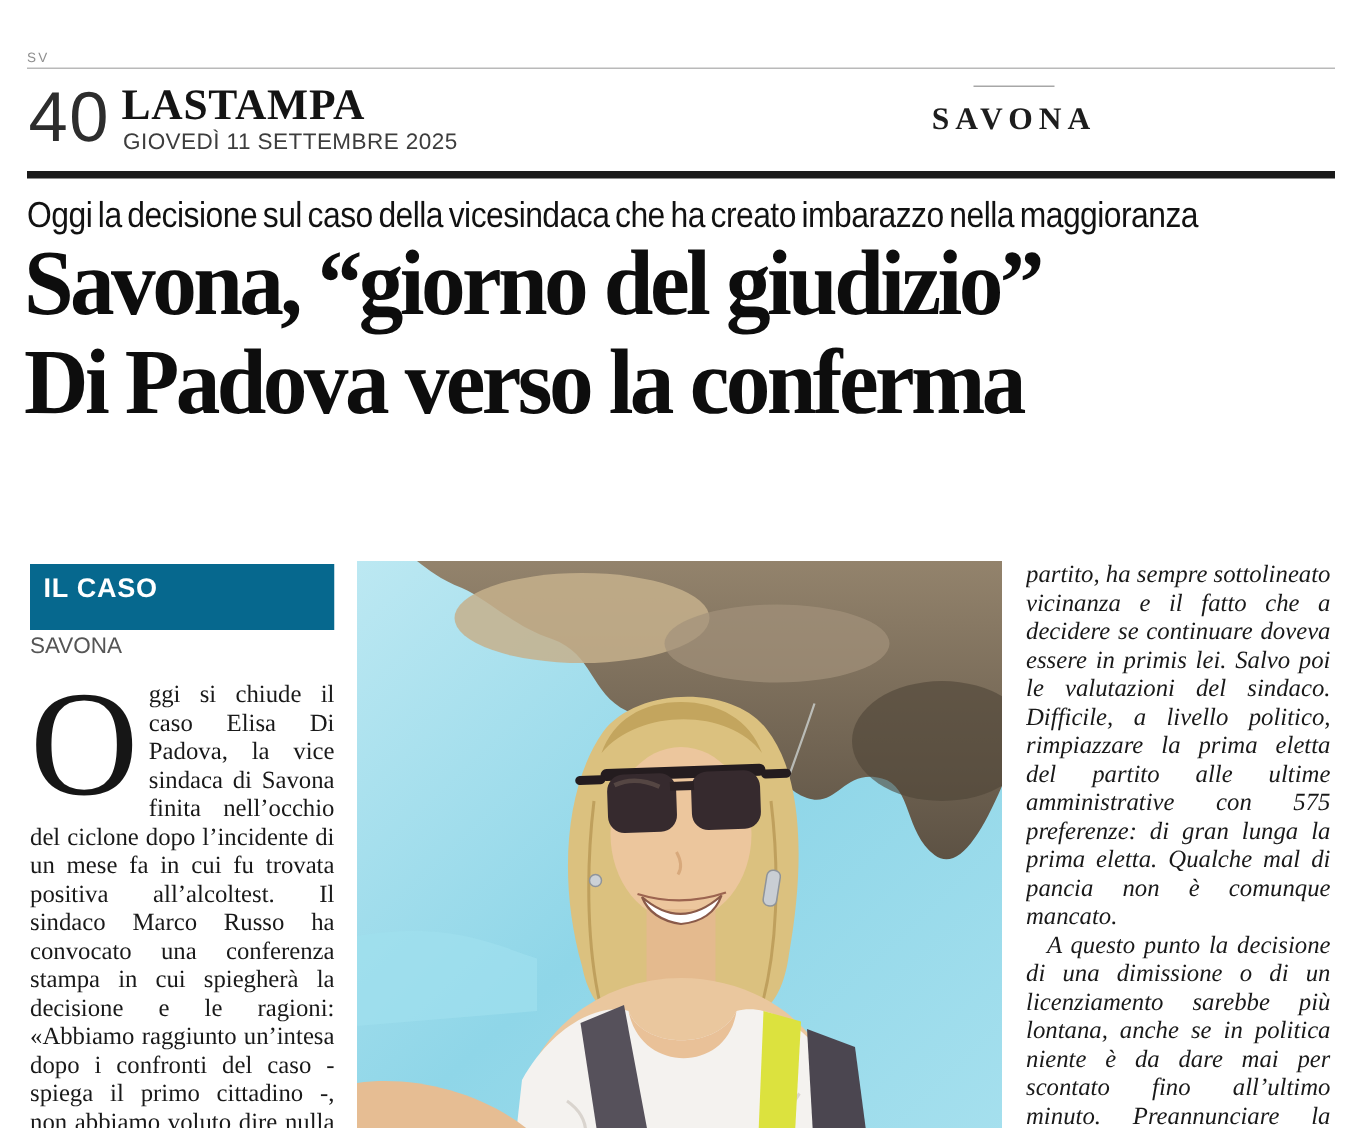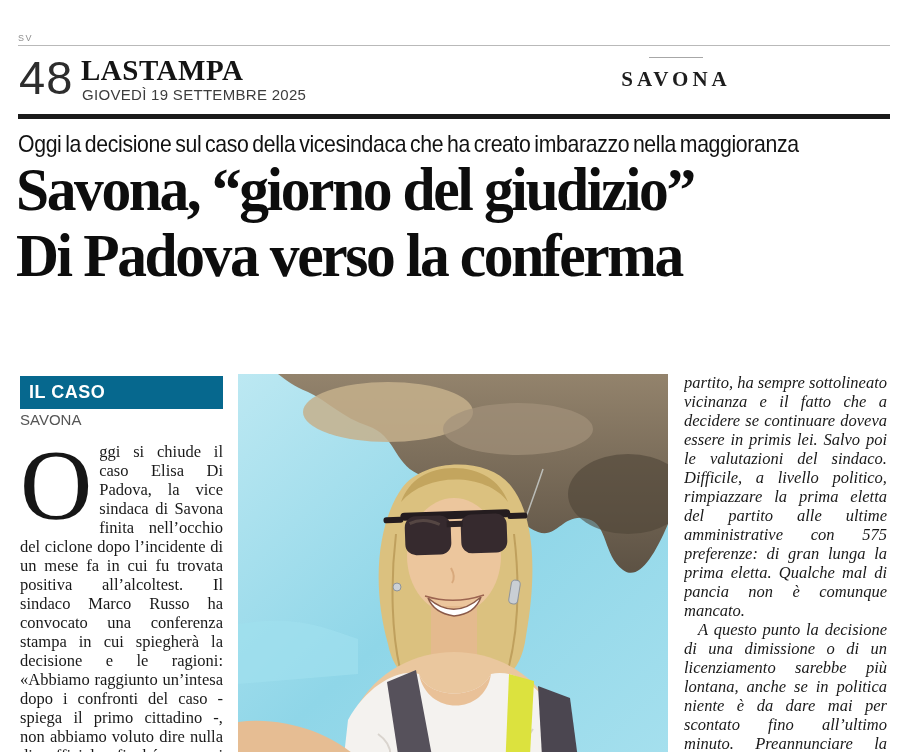--- a/index.html
+++ b/index.html
@@ -19,21 +19,21 @@
   .section-name{font-family:"Liberation Serif",serif;font-size:21px;font-weight:600;
       letter-spacing:4px;color:#1d1d1d;}
   .rule-thick{position:absolute;left:18px;top:82px;width:872px;height:5px;background:#1a1a1a;}
   .kicker{position:absolute;left:18px;top:98px;font-family:"Liberation Sans",sans-serif;
       font-size:24px;color:#121212;white-space:nowrap;letter-spacing:-.4px;word-spacing:-2px;
       transform:scaleX(.885);transform-origin:left top;}
   .headline{position:absolute;left:16px;top:124px;font-family:"Liberation Serif",serif;
       font-weight:700;font-size:62px;line-height:66px;letter-spacing:-2.5px;color:#0d0d0d;
       white-space:nowrap;transform:scaleX(.96);transform-origin:left top;}
   .col-left{position:absolute;left:20px;top:344px;width:203px;height:408px;overflow:hidden;}
-  .tag{box-sizing:border-box;width:203px;height:33px;background:#06688e;color:#ffffff;
+  .tag{box-sizing:border-box;width:203px;height:44px;background:#06688e;color:#ffffff;
       font-family:"Liberation Sans",sans-serif;font-weight:700;font-size:18px;
       line-height:33px;padding-left:9px;letter-spacing:.5px;}
   .byline{margin-top:22px;font-family:"Liberation Sans",sans-serif;font-weight:700;
       font-size:16px;color:#141414;letter-spacing:.2px;}
   .byloc{margin-top:2px;font-family:"Liberation Sans",sans-serif;font-size:15px;color:#555555;}
   .body-text{margin-top:14px;font-size:16.5px;line-height:19px;text-align:justify;color:#191919;}
   .dropcap{float:left;font-size:100px;line-height:76px;margin:5px 7px 0 0;color:#161616;
       font-family:"Liberation Serif",serif;}
   .photo-wrap{position:absolute;left:238px;top:342px;width:430px;height:400px;}
   .col-right{position:absolute;left:684px;top:341px;width:203px;height:411px;overflow:hidden;font-style:italic;}
@@ -41,23 +41,23 @@
   .col-right p.indent{text-indent:14px;}
 </style>
 </head>
 <body>
 
 <div class="page">
 
   <div class="sv">SV</div>
   <div class="rule-thin"></div>
 
-  <div class="pageno">48</div>
+  <div class="pageno">40</div>
   <div class="masthead">LASTAMPA</div>
-  <div class="date">GIOVEDÌ 19 SETTEMBRE 2025</div>
+  <div class="date">GIOVEDÌ 11 SETTEMBRE 2025</div>
 
   <div class="section-wrap">
     <div class="section-line"></div>
     <div class="section-name">SAVONA</div>
   </div>
 
   <div class="rule-thick"></div>
 
   <div class="kicker">Oggi la decisione sul caso della vicesindaca che ha creato imbarazzo nella maggioranza</div>
 

